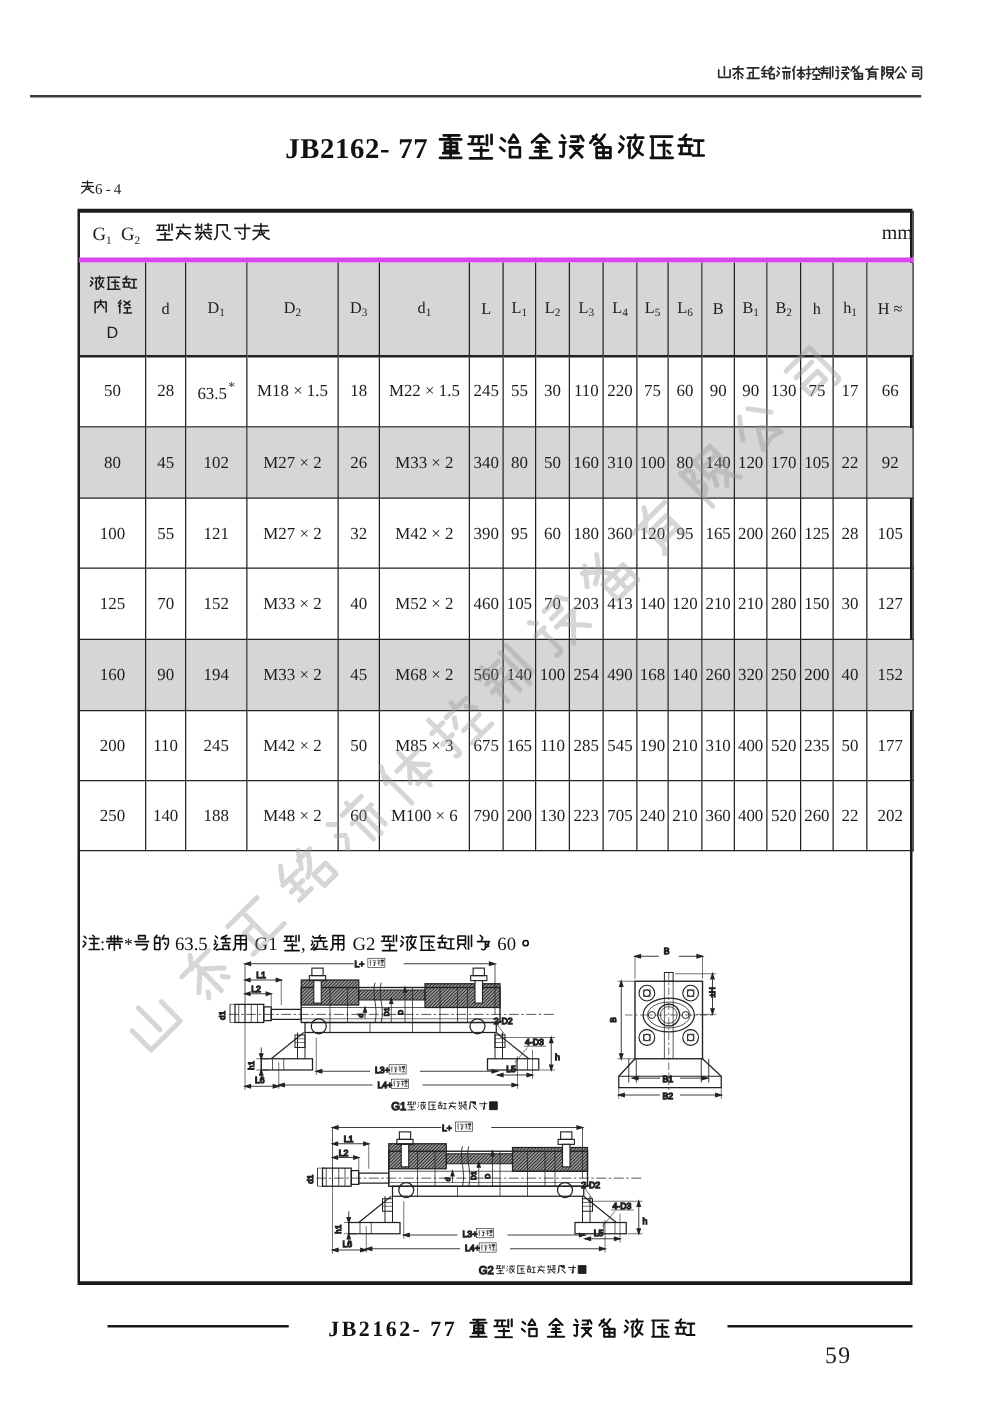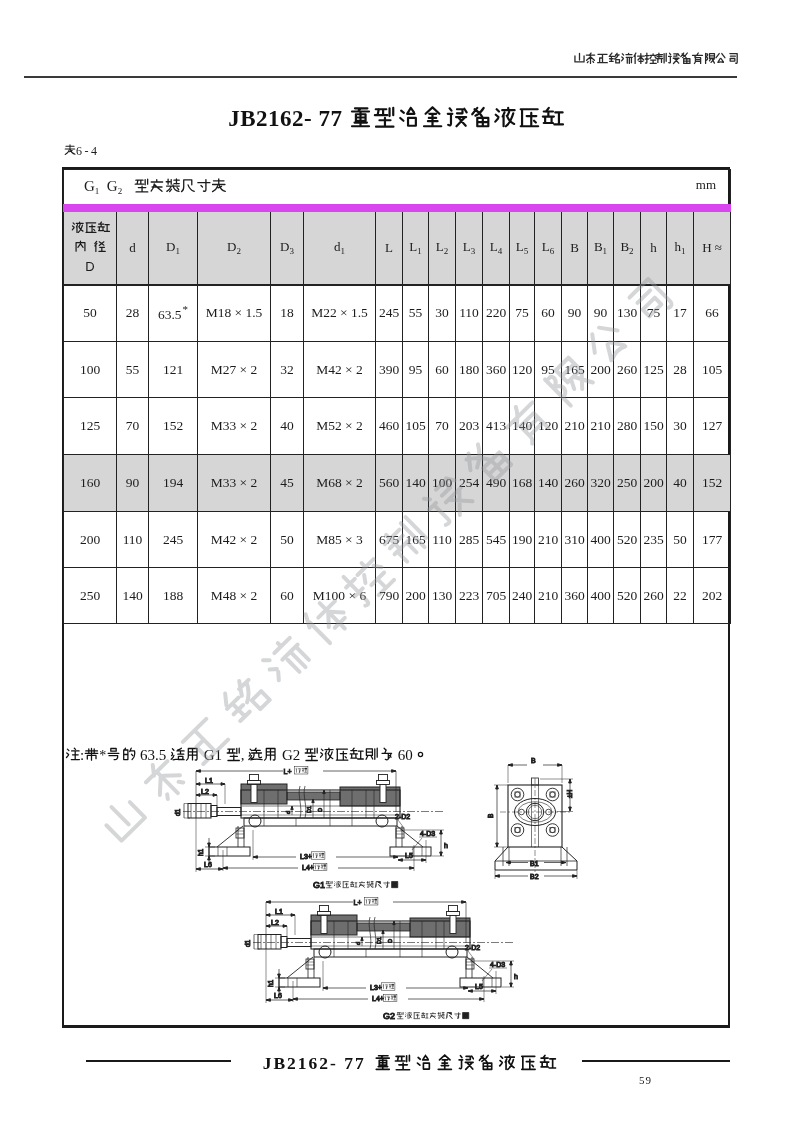--- a/index.html
+++ b/index.html
@@ -12,37 +12,37 @@
 #topline{position:absolute;left:24px;top:76px;width:713px;height:2px;background:#3a3a3a}
 #title{position:absolute;left:0;top:106px;width:793px;text-align:center;
  font-size:23px;font-weight:bold;letter-spacing:0.5px;color:#111}
 #title svg.z{stroke-width:9.5;margin:0 0.5px}
 #t64{position:absolute;left:64px;top:144px;font-size:12px;letter-spacing:2.5px}
 #frame{position:absolute;left:62px;top:167px;width:664px;height:855px;border:2px solid #1a1a1a;border-top-width:3px;border-bottom-width:3px}
 #tbl{border-collapse:collapse;table-layout:fixed;width:667px;margin:-1px 0 0 -1px;font-size:13.5px;color:#1c1c1c}
 #tbl td{border:1px solid #222;text-align:center;padding:0;overflow:hidden}
 #tbl tr.trow{height:38px}
 #tbl tr.hrow{height:77px}
-#tbl td.ttl{text-align:left;padding-left:20px;font-size:15.5px;border-bottom:8px solid #d946ef}
+#tbl td.ttl{text-align:left;padding-left:10px;font-size:15.5px;border-bottom:4px solid #d946ef}
 #tbl .g12{font-size:15px}
-#tbl .mm{float:right;margin-right:14px;font-size:13px;font-weight:normal}
+#tbl .mm{float:right;font-size:16px;font-weight:normal}
 #tbl .hc{background:#d6d6d6;font-size:13px}
 #tbl .hc svg.z{stroke-width:9.5}
 #tbl tr.hrow td{border-bottom:2px solid #222}
 #tbl tr.gr td{background:#d6d6d6}
 #tbl sub{font-size:9px;vertical-align:-3px}
 .ast{vertical-align:6px;font-size:11px;margin-left:1px}
 #note{position:absolute;left:1px;top:577px;font-size:15px;color:#111}
 #wm{position:absolute;left:100px;top:795px;color:rgba(148,153,158,0.40);
  font-size:47px;transform:rotate(-44.6deg);transform-origin:24px 24px;white-space:nowrap}
 #wm svg.z{stroke-width:8.5;margin-right:9.6px}
 #footer{position:absolute;left:14px;top:1053px;width:793px;text-align:center;font-size:17.5px;font-weight:bold;color:#111;letter-spacing:2px}
 #footer svg.z{stroke-width:9.5;margin:0 1.6px}
 .fline{position:absolute;top:1060px;height:2px;background:#1a1a1a}
-#pageno{position:absolute;left:639px;top:1074px;font-size:11px;letter-spacing:1px}
+#pageno{position:absolute;left:660px;top:1074px;font-size:19px;letter-spacing:1px}
 #drw{position:absolute;left:0;top:0}
 
 </style></head><body>
 <svg id="defs">
     <defs>
       <symbol id="g0" viewBox="0 0 100 100">
         <path d="M50 50m-14 0a14 14 0 1 0 28 0a14 14 0 1 0 -28 0"></path>
       </symbol>
 <symbol id="g1" viewBox="0 0 100 100">
         <path d="M18 24H82 M54 8L40 26 M50 26V88 M48 38L20 64 M54 40L80 64 M32 74L26 82 M68 72L74 80"></path>
@@ -303,20 +303,41 @@
           <td>110</td>
           <td>220</td>
           <td>75</td>
           <td>60</td>
           <td>90</td>
           <td>90</td>
           <td>130</td>
           <td>75</td>
           <td>17</td>
           <td>66</td>
+        </tr>
+        <tr class="gr" style="height:57px">
+          <td>80</td>
+          <td>45</td>
+          <td>102</td>
+          <td>M27 × 2</td>
+          <td>26</td>
+          <td>M33 × 2</td>
+          <td>340</td>
+          <td>80</td>
+          <td>50</td>
+          <td>160</td>
+          <td>310</td>
+          <td>100</td>
+          <td>80</td>
+          <td>140</td>
+          <td>120</td>
+          <td>170</td>
+          <td>105</td>
+          <td>22</td>
+          <td>92</td>
         </tr>
         <tr style="height:56px">
           <td>100</td>
           <td>55</td>
           <td>121</td>
           <td>M27 × 2</td>
           <td>32</td>
           <td>M42 × 2</td>
           <td>390</td>
           <td>95</td>

